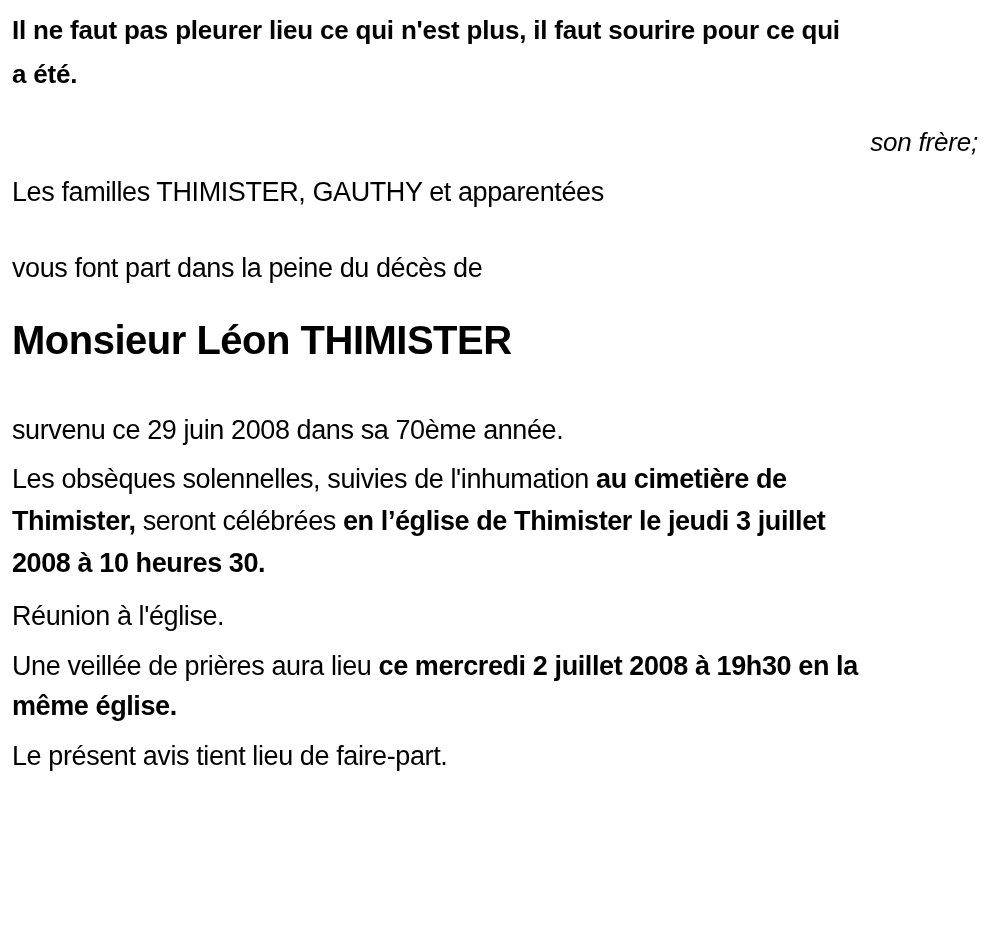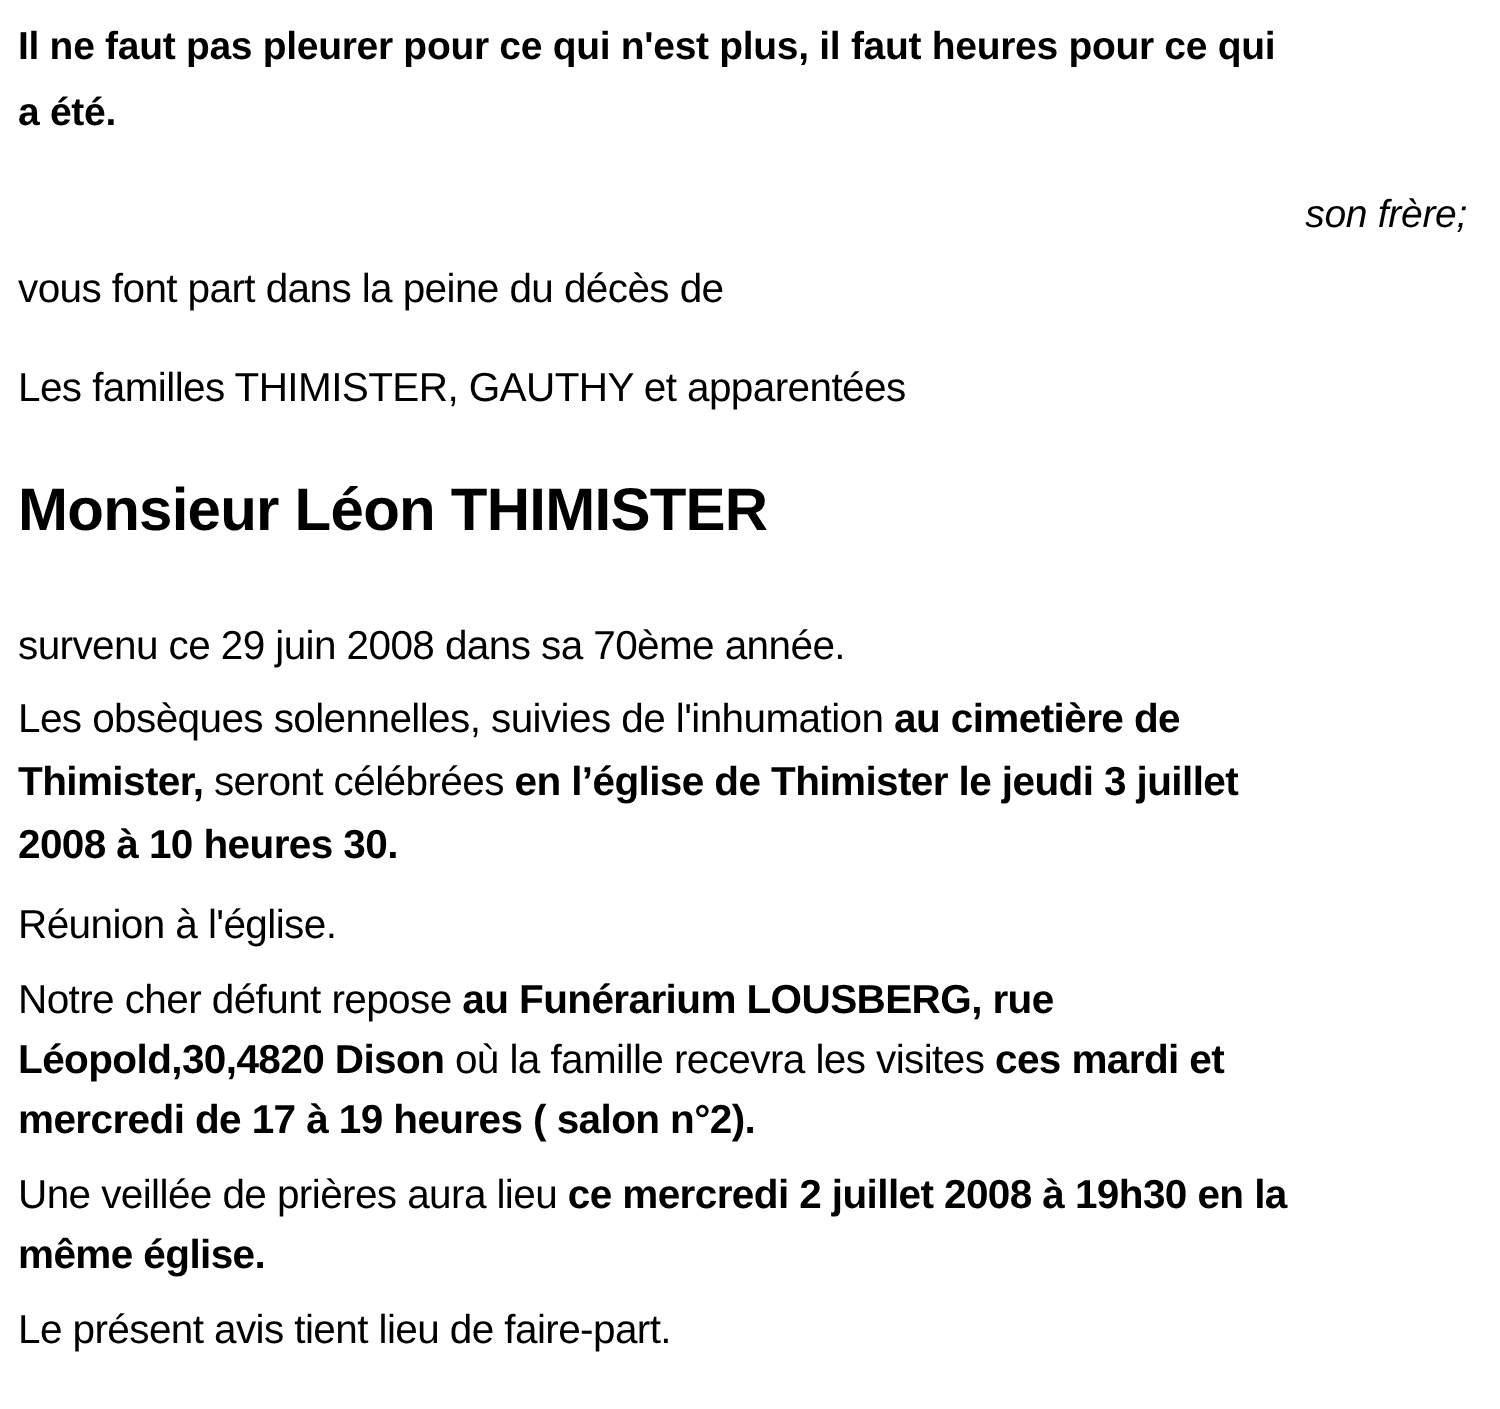--- a/index.html
+++ b/index.html
@@ -54,42 +54,39 @@
   .meeting { margin: 12px 0 10px 0; }
   .repose  { margin: 0 0 10px 0; }
   .vigil   { margin: 0 0 10px 0; }
   .closing { margin: 0; }
 </style>
 </head>
 <body style="background: rgb(255, 255, 255); color: rgb(0, 0, 0);">
 
 <div class="sheet">
 
-  <p class="epigraph txt">Il ne faut pas pleurer pour ce qui n'est plus, il faut heures pour ce qui
+  <p class="epigraph txt">Il ne faut pas pleurer lieu ce qui n'est plus, il faut sourire pour ce qui
 a été.</p>
 
 
   <p class="relation txt">son frère;</p>
 
+  <p class="body-line familles txt">Les familles THIMISTER, GAUTHY et apparentées</p>
+
   <p class="body-line intro txt">vous font part dans la peine du décès de</p>
-
-  <p class="body-line familles txt">Les familles THIMISTER, GAUTHY et apparentées</p>
 
   <h1 class="deceased txt">Monsieur Léon THIMISTER</h1>
 
   <p class="body-line survenu txt">survenu ce 29 juin 2008 dans sa 70ème année.</p>
 
   <p class="para funeral txt"><span>Les obsèques solennelles, suivies de l'inhumation </span><span class="b">au cimetière de
 Thimister,</span><span> seront célébrées </span><span class="b">en l’église de Thimister le jeudi 3 juillet
 2008 à 10 heures 30.</span></p>
 
   <p class="para meeting txt">Réunion à l'église.</p>
 
-  <p class="para repose txt"><span>Notre cher défunt repose </span><span class="b">au Funérarium LOUSBERG, rue
-Léopold,30,4820 Dison</span><span> où la famille recevra les visites </span><span class="b">ces mardi et
-mercredi de 17 à 19 heures ( salon n°2).</span></p>
 
   <p class="para vigil txt"><span>Une veillée de prières aura lieu </span><span class="b">ce mercredi 2 juillet 2008 à 19h30 en la
 même église.</span></p>
 
   <p class="para closing txt">Le présent avis tient lieu de faire-part.</p>
 
 </div>
 
 </body></html>

